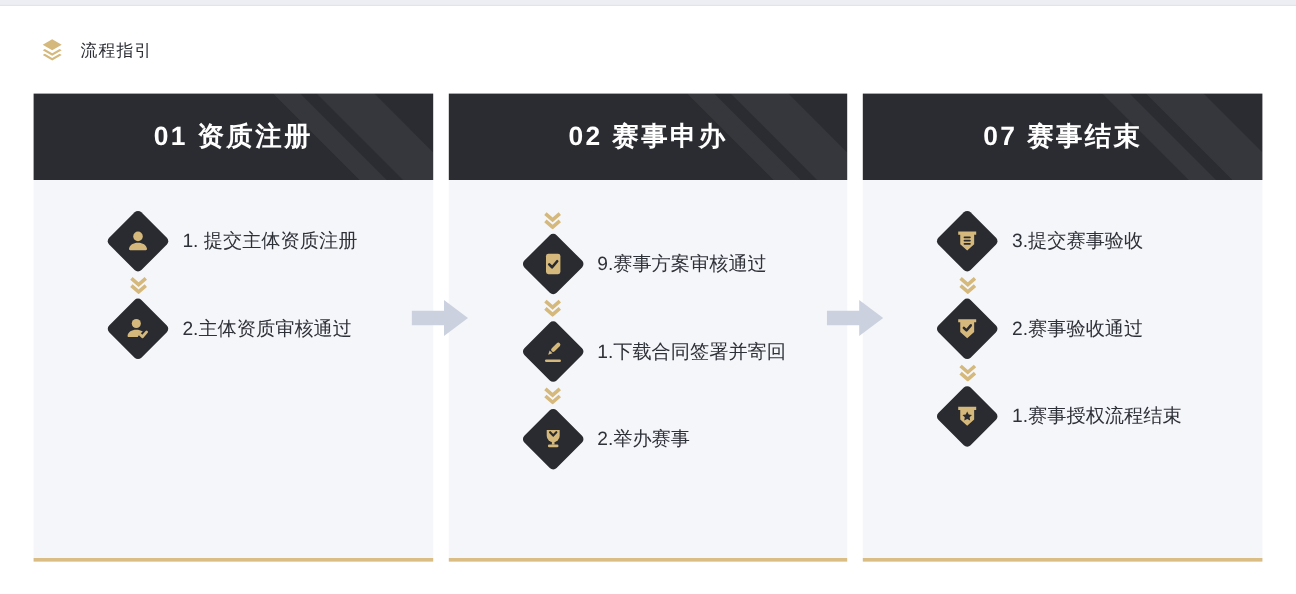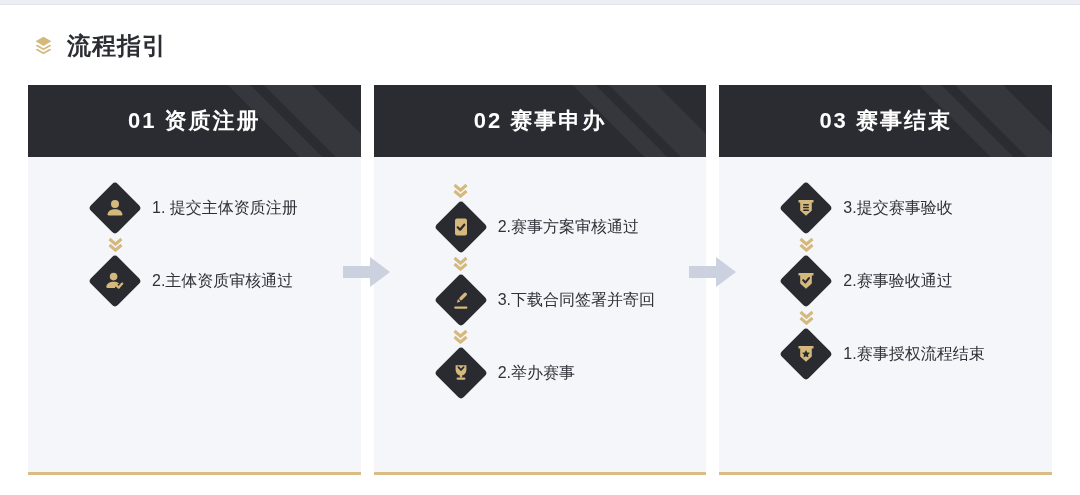--- a/index.html
+++ b/index.html
@@ -15,21 +15,21 @@
   html,body{margin:0;padding:0;}
   body{
     width:1080px;height:495px;position:relative;overflow:hidden;
     background:#ffffff;
     font-family:"Liberation Sans","DejaVu Sans",sans-serif;
   }
   .top-strip{height:5px;background:#EDEEF3;border-bottom:1px solid #E2E3EB;}
 
   .section-header{display:flex;align-items:center;gap:10px;margin:25px 0 0 30px;}
   .section-header svg{width:27px;height:25px;flex:none;}
-  .section-title{font-size:24px;color:#2B2D33;font-weight:700;letter-spacing:1px;}
+  .section-title{font-size:14px;color:#2B2D33;font-weight:400;letter-spacing:1px;}
 
   .cards-row{display:flex;margin:23px 28px 0;position:relative;}
   .card{flex:1;display:flex;flex-direction:column;min-width:0;}
 
   .card-header{
     height:72px;background:var(--header-bg);position:relative;overflow:hidden;
     display:flex;align-items:center;justify-content:center;
   }
   .stripe{position:absolute;top:-50px;height:180px;background:rgba(255,255,255,0.055);transform:rotate(-45deg);}
   .stripe.s1{right:74px;width:16px;}
@@ -199,38 +199,38 @@
   </div>
 
   <div class="step">
     <span class="diamond-wrap">
       <span class="diamond">
         <svg class="icon">
                 <use href="#sym-document-check-icon" xlink:href="#sym-document-check-icon"></use>
               </svg>
       </span>
     </span>
-    <span class="step-label">2.赛事方案审核通过</span>
+    <span class="step-label">9.赛事方案审核通过</span>
   </div>
 
   <div class="sep">
     <svg>
             <use href="#sym-chevrons-down-icon" xlink:href="#sym-chevrons-down-icon"></use>
           </svg>
   </div>
 
   <div class="step">
     <span class="diamond-wrap">
       <span class="diamond">
         <svg class="icon">
                 <use href="#sym-pen-icon" xlink:href="#sym-pen-icon"></use>
               </svg>
       </span>
     </span>
-    <span class="step-label">3.下载合同签署并寄回</span>
+    <span class="step-label">1.下载合同签署并寄回</span>
   </div>
 
   <div class="sep">
     <svg>
             <use href="#sym-chevrons-down-icon" xlink:href="#sym-chevrons-down-icon"></use>
           </svg>
   </div>
 
   <div class="step">
     <span class="diamond-wrap">
@@ -248,21 +248,21 @@
   <div class="gap">
     <svg>
         <use href="#sym-arrow-right-icon" xlink:href="#sym-arrow-right-icon"></use>
       </svg>
   </div>
 
   <section class="card">
     <header class="card-header">
       <span class="stripe s1"></span>
       <span class="stripe s2"></span>
-      <h2 class="card-title">03 赛事结束</h2>
+      <h2 class="card-title">07 赛事结束</h2>
     </header>
     <div class="card-body">
   <div class="step">
     <span class="diamond-wrap">
       <span class="diamond">
         <svg class="icon">
                 <use href="#sym-banner-lines-icon" xlink:href="#sym-banner-lines-icon"></use>
               </svg>
       </span>
     </span>

